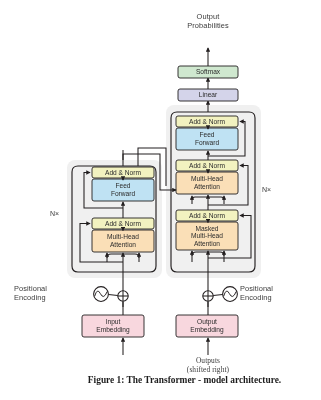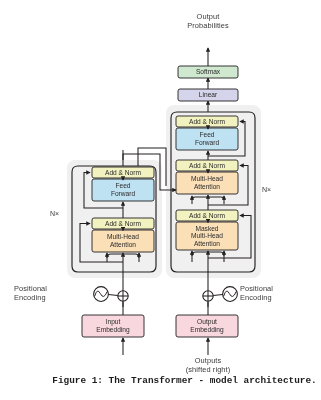--- a/index.html
+++ b/index.html
@@ -40,21 +40,21 @@
   .nx{
     position:absolute;
     font-size:7px;
     color:#3a3a3a;
   }
   .caption{
     position:absolute;
     left:0;right:0;
     top:375px;
     text-align:center;
-    font-family:Liberation Mono, monospace;
+    font-family:Liberation Serif, serif;
     font-size:9.4px;
     font-weight:bold;
     color:#1c1c1c;
     margin-left:48px;
   }
   .watermark{
     position:absolute;
     left:205px;
     top:360px;
     font-size:11px;
@@ -205,21 +205,21 @@
 
   <div class="boxlbl" style="left:82px;top:315px;width:62px;height:22px;">Input
 Embedding</div>
   <div class="boxlbl" style="left:176px;top:315px;width:62px;height:22px;">Output
 Embedding</div>
 
   <div class="lbl" style="left:158px;top:13px;width:100px;">Output
 Probabilities</div>
 
 
-  <div class="lbl" style="left:168px;top:357px;width:80px;">Outputs
+  <div class="lbl" style="left:168px;top:357px;width:80px;font-family:Liberation Serif, serif;">Outputs
 (shifted right)</div>
 
   <div class="lbl" style="left:14px;top:285px;width:78px;text-align:left;">Positional
 Encoding</div>
 
   <div class="lbl" style="left:240px;top:285px;width:78px;text-align:left;">Positional
 Encoding</div>
 
   <div class="nx" style="left:50px;top:210px;">N×</div>
 

